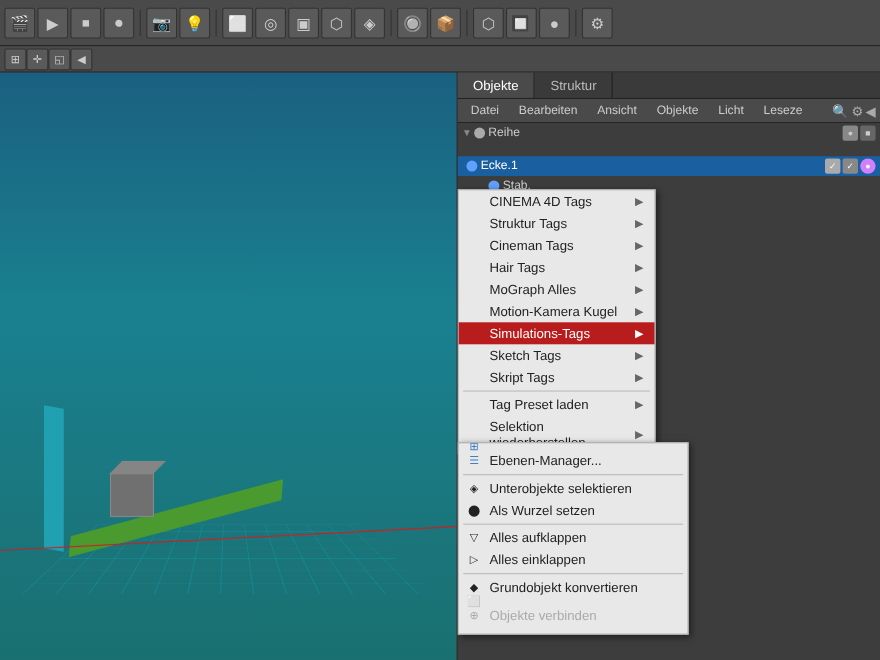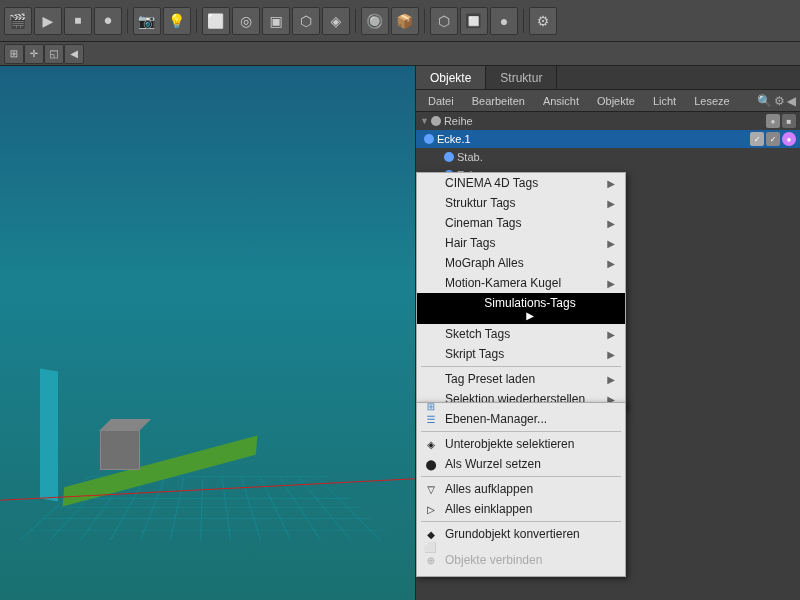--- a/index.html
+++ b/index.html
@@ -187,38 +187,38 @@
       width: 14px; height: 14px;
       border-radius: 2px;
       display: inline-flex; align-items: center; justify-content: center;
       font-size: 8px;
     }
 
     
     #context-menu-main {
       position: absolute;
       top: 60px; left: 0;
-      width: 210px;
+      width: 180px;
       background: #e8e8e8;
       border: 1px solid #aaa;
       box-shadow: 2px 2px 6px rgba(0,0,0,0.5);
       z-index: 100;
       font-size: 12px;
     }
 
     .cm-item {
       padding: 3px 10px 3px 28px;
       color: #222;
       cursor: pointer;
       display: flex;
       align-items: center;
       justify-content: space-between;
       position: relative;
     }
-    .cm-item.active { background: #000000; color: #fff; flex-direction: column; }
+    .cm-item.active { background: #b91c1c; color: #fff; }
     .cm-item.disabled { color: #aaa; }
     .cm-item .cm-arrow { font-size: 10px; color: #666; }
     .cm-item.active .cm-arrow { color: #fff; }
     .cm-separator { height: 1px; background: #bbb; margin: 2px 4px; }
     .cm-icon {
       position: absolute;
       left: 6px;
       width: 16px; height: 16px;
       display: flex; align-items: center; justify-content: center;
       font-size: 10px;
@@ -309,21 +309,21 @@
       <div class="tree-row" style="padding-left:4px;">
         <span class="arrow">▼</span>
         <span class="icon-dot" style="background:#aaa;"></span>
         <span>Reihe</span>
         <span class="row-icons">
           <span class="small-icon" style="background:#888;">●</span>
           <span class="small-icon" style="background:#666;">■</span>
         </span>
       </div>
 
-      <div class="tree-row highlighted" style="">
+      <div class="tree-row highlighted" style="margin-top:12px;">
         <span class="icon-dot" style="background:#60a0ff;"></span>
         <span>Ecke.1</span>
         <span class="row-icons">
           <span class="small-icon" style="background:#aaa;">✓</span>
           <span class="small-icon" style="background:#888;">✓</span>
           <span class="small-icon" style="background:#d080ff; border-radius:50%;">●</span>
         </span>
       </div>
 
       <div class="tree-row" style="padding-left:28px;">

